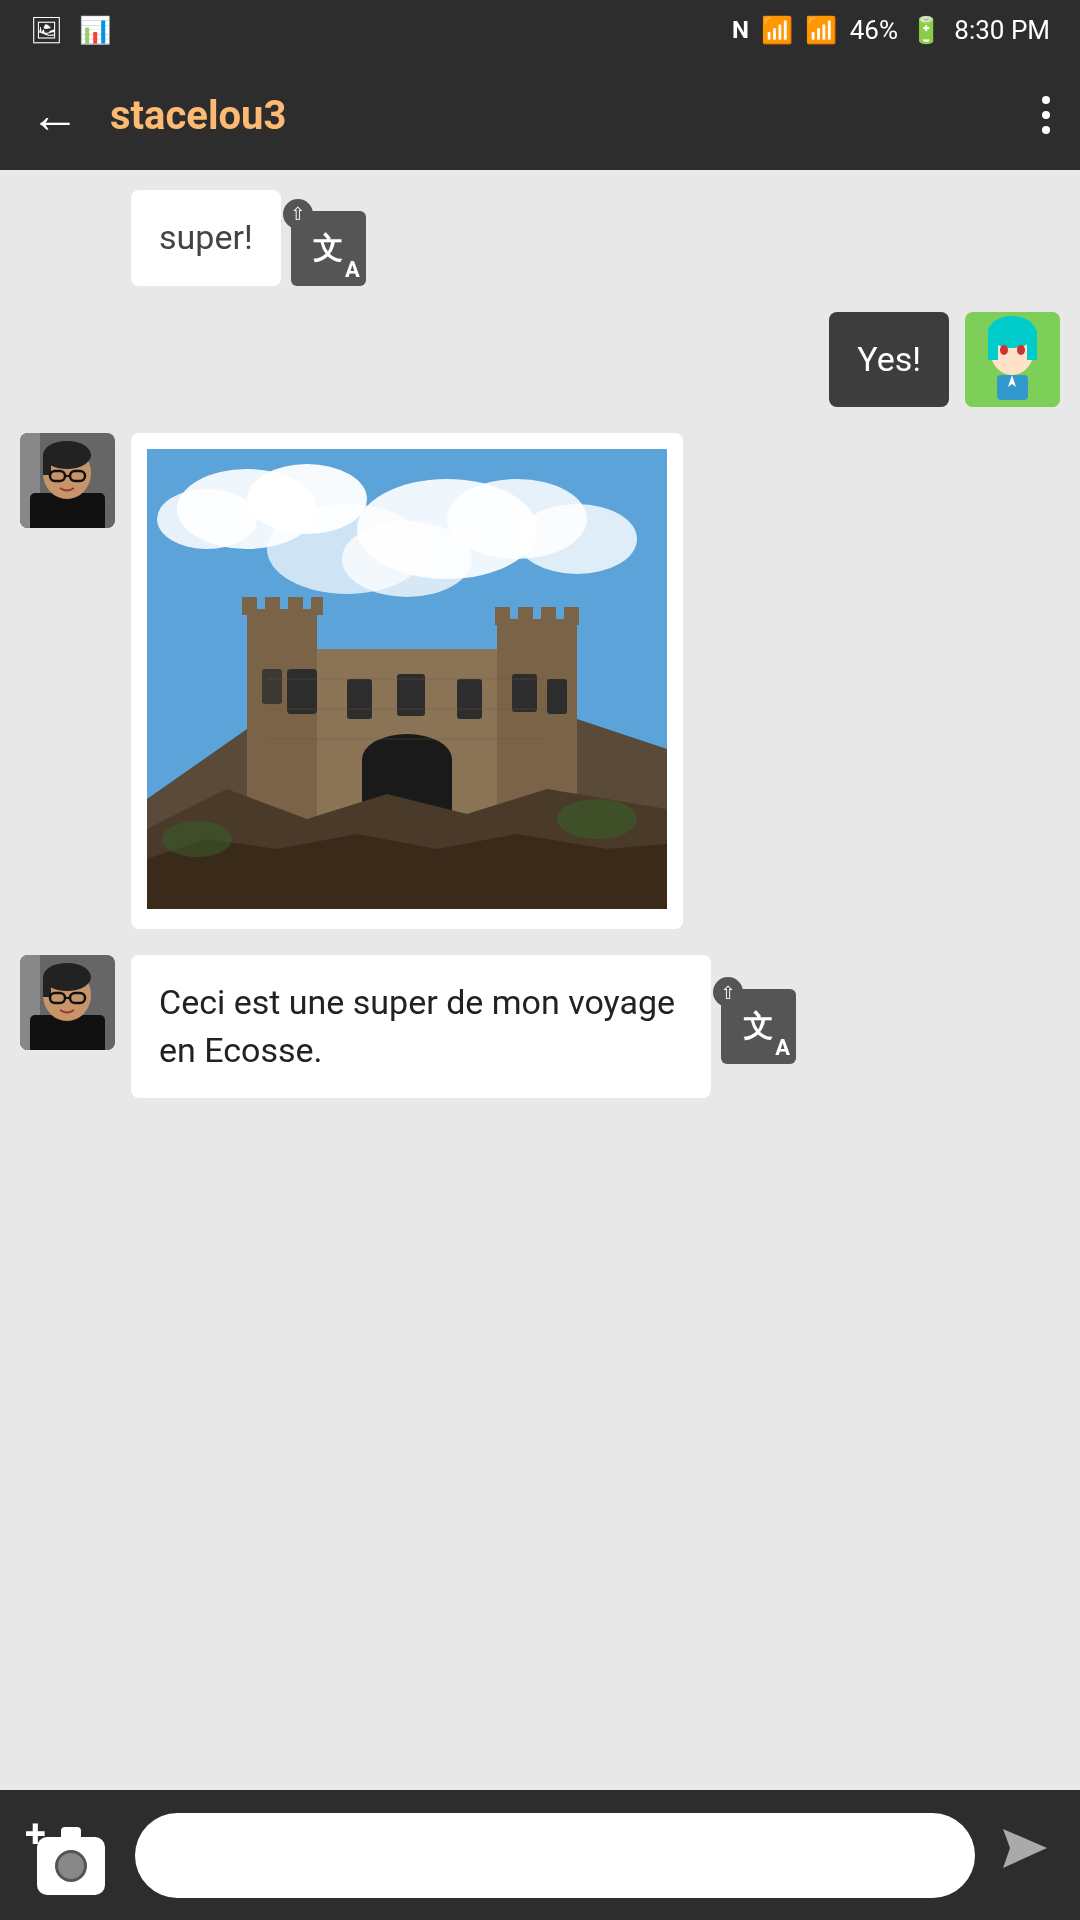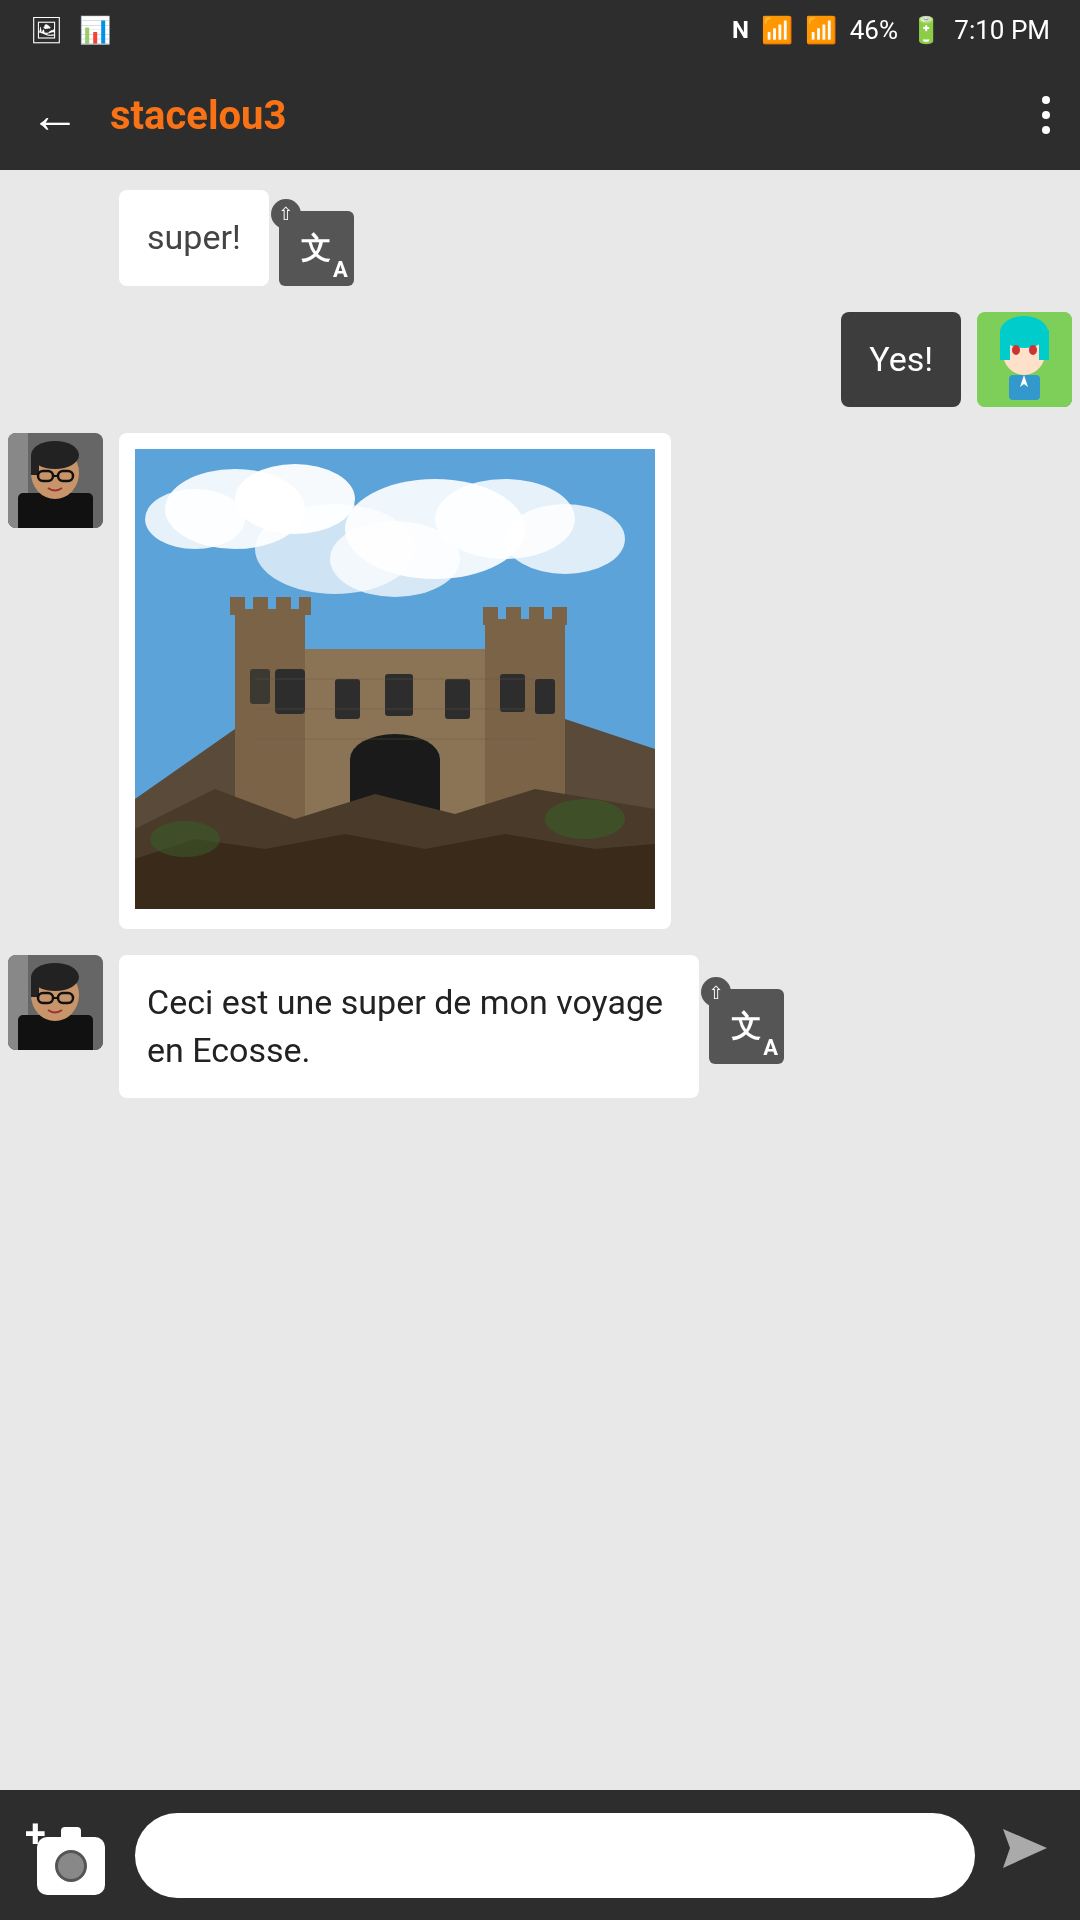--- a/index.html
+++ b/index.html
@@ -57,21 +57,21 @@
       font-size: 50px;
       color: white;
       cursor: pointer;
       line-height: 1;
     }
 
     .app-bar-title {
       flex: 1;
       font-size: 40px;
       font-weight: bold;
-      color: #f97316;
+      color: #fdba74;
     }
 
     .overflow-menu {
       font-size: 50px;
       color: white;
       cursor: pointer;
       display: flex;
       flex-direction: column;
       gap: 7px;
       align-items: center;
@@ -83,21 +83,21 @@
       height: 8px;
       background: white;
       border-radius: 50%;
     }
 
     
     .chat-area {
       flex: 1;
       background: #e8e8e8;
       overflow-y: auto;
-      padding: 20px 8px;
+      padding: 20px 20px;
       display: flex;
       flex-direction: column;
       gap: 16px;
     }
 
     
     .message-row {
       display: flex;
       align-items: flex-start;
       gap: 16px;
@@ -216,21 +216,21 @@
   <div class="status-bar-left">
     <span>🖼</span>
     <span>📊</span>
   </div>
   <div class="status-bar-right">
     <span style="font-weight:bold; font-size:24px;">N</span>
     <span>📶</span>
     <span>📶</span>
     <span>46%</span>
     <span>🔋</span>
-    <span>7:10 PM</span>
+    <span>8:30 PM</span>
   </div>
 </div>
 
 <div class="app-bar">
   <div class="back-button">←</div>
   <div class="app-bar-title">stacelou3</div>
   <div class="overflow-menu">
     <div class="dot"></div>
     <div class="dot"></div>
     <div class="dot"></div>

